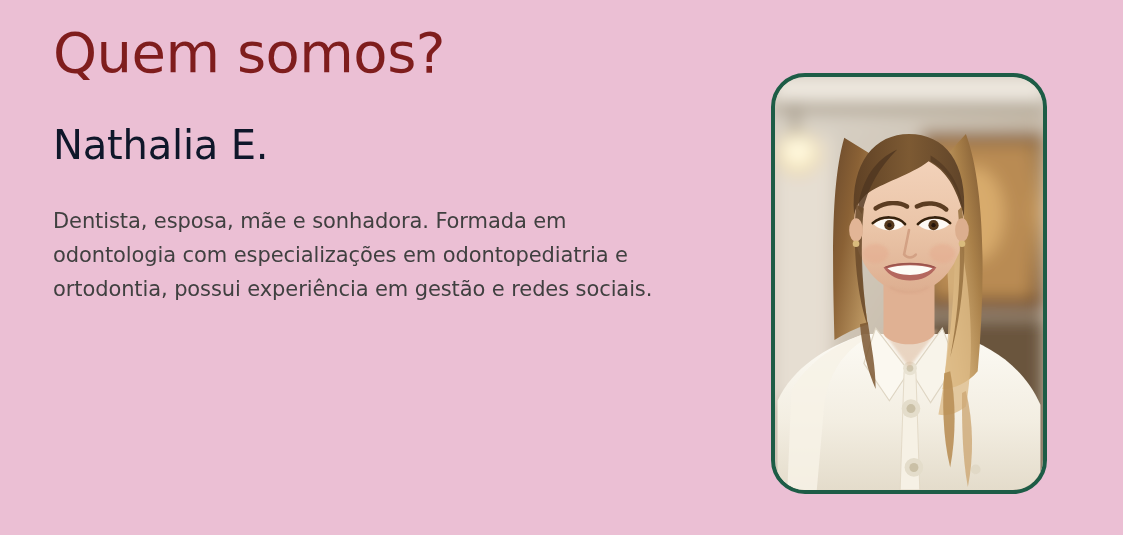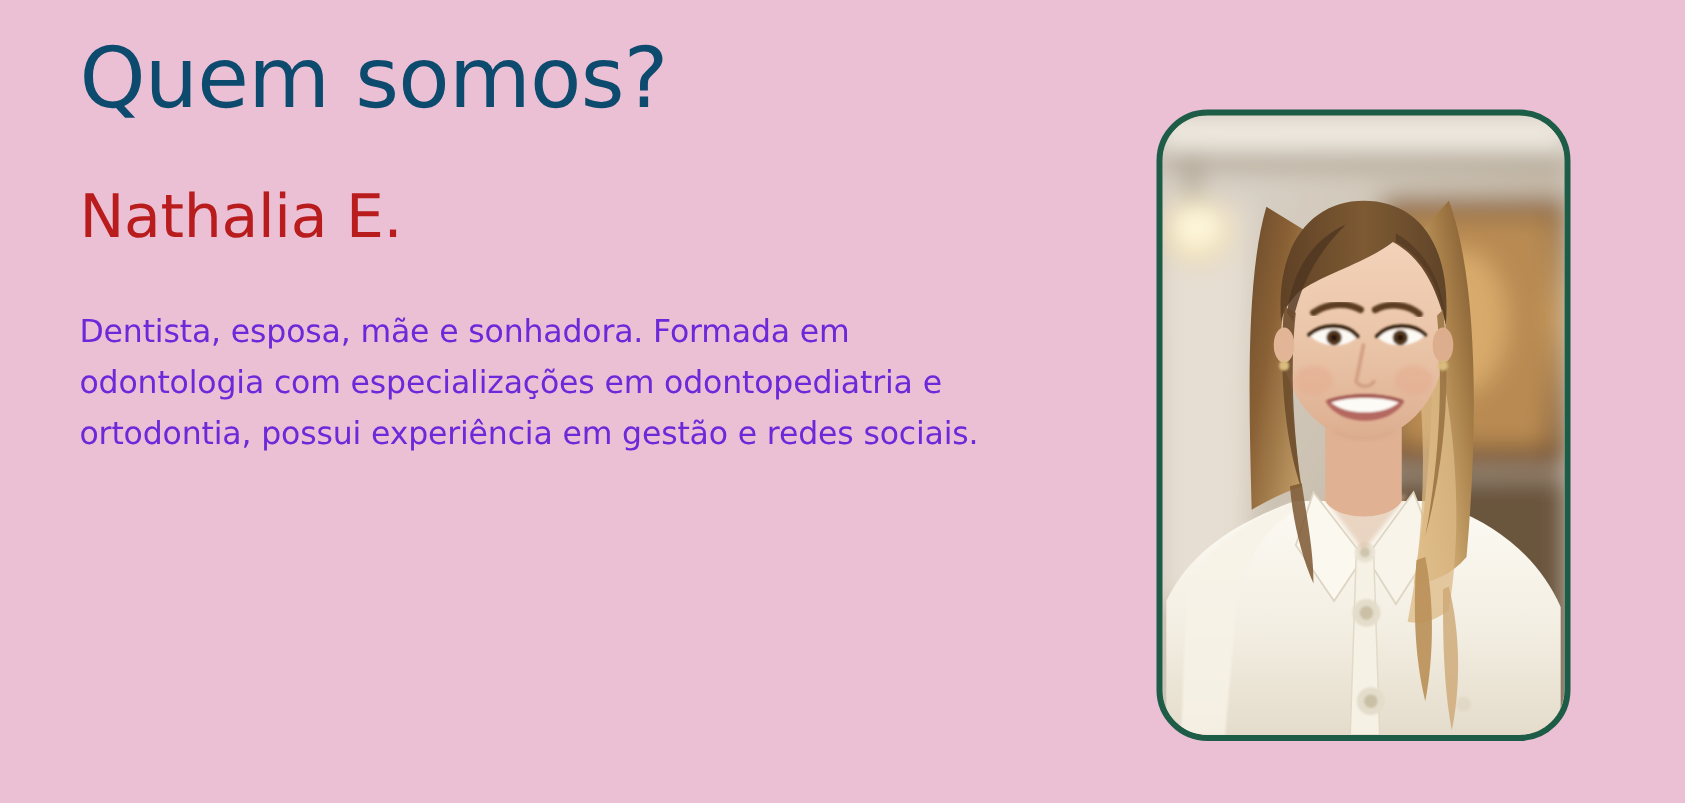--- a/index.html
+++ b/index.html
@@ -34,52 +34,52 @@
   .headline {
     margin: 0;
     position: absolute;
     left: 0;
     top: 21px;
     font-family: "DejaVu Sans", sans-serif;
     font-size: 56px;
     line-height: 64px;
     font-weight: 500;
     letter-spacing: -0.5px;
-    color: #0c4a6e;
+    color: #7f1d1d;
     white-space: nowrap;
   }
 
   .subhead {
     margin: 0;
     position: absolute;
     left: 0;
     top: 120px;
     font-family: "DejaVu Sans", sans-serif;
     font-size: 40px;
     line-height: 50px;
     font-weight: 400;
     letter-spacing: -0.2px;
-    color: #b91c1c;
+    color: #0f172a;
     white-space: nowrap;
   }
 
   .body-copy {
     position: absolute;
     left: 0;
     top: 204px;
     width: 625px;
   }
 
   .body-copy p {
     margin: 0;
     font-family: "DejaVu Sans", sans-serif;
     font-size: 21px;
     line-height: 34px;
     font-weight: 400;
-    color: #6d28d9;
+    color: #404040;
     letter-spacing: -0.1px;
   }
 
   .body-copy p + p {
     margin-top: 34px;
   }
 
   
   .photo-frame {
     position: absolute;

